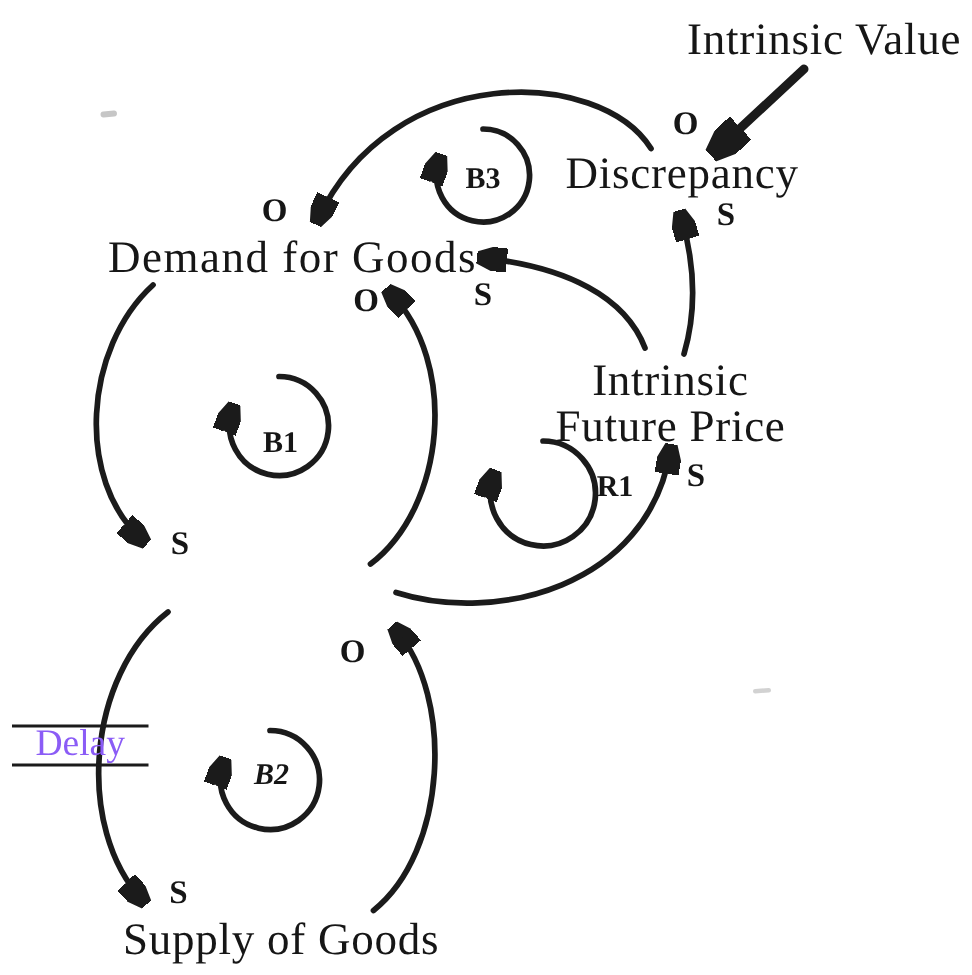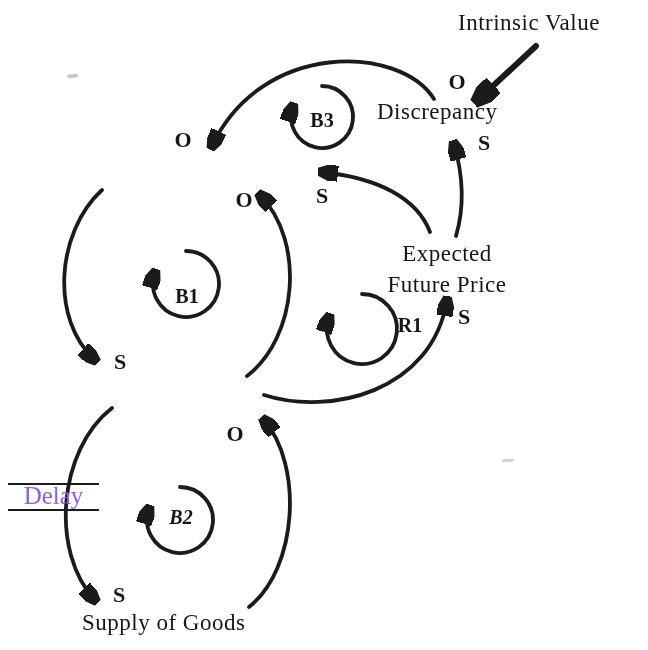--- a/index.html
+++ b/index.html
@@ -8,21 +8,21 @@
     background:#ffffff;
     position:relative;
     font-family:"Liberation Serif", serif;
     overflow:hidden;
   }
   #stage { position:relative; width:648px; height:650px; }
   svg.wires { position:absolute; left:0; top:0; }
   svg.wires path { stroke:#1b1b1b; fill:none; stroke-width:3.8; stroke-linecap:round; }
   svg.wires path.thick { stroke-width:6; }
   .label { position:absolute; color:#161616; white-space:nowrap; }
-  .node { font-size:23px; letter-spacing:0.5px; }
+  .node { font-size:30px; letter-spacing:0.5px; }
   .node.wide { letter-spacing:1px; }
   .pol { font-size:22px; font-weight:bold; }
   .loop-label { font-size:20px; font-weight:bold; }
   .center { transform:translate(-50%,-50%); }
   .efp { text-align:center; width:158px; line-height:31px; white-space:normal; }
   .delay-box {
     position:absolute; left:8px; top:483px; width:91px; height:24px;
     border-top:2.5px solid #1b1b1b; border-bottom:2.5px solid #1b1b1b;
     text-align:center; background:transparent;
   }
@@ -70,23 +70,24 @@
     <path d="M 186 251 A 33 33 0 1 1 155 272.7" marker-end="url(#ah)"></path>
     <path d="M 180 487 A 33 33 0 1 1 149 508.7" marker-end="url(#ah)"></path>
     <path d="M 322 86 A 31 31 0 1 1 292.9 106.4" marker-end="url(#ah)"></path>
     <path d="M 362 294 A 35 35 0 1 1 329.1 317" marker-end="url(#ah)"></path>
   </svg>
 
   <div class="label node" style="left:458px; top:10px;">Intrinsic Value</div>
 
   <div class="label node" style="left:377px; top:99px;">Discrepancy</div>
 
+  <div class="label node wide" style="left:72px; top:155px;">Demand for Goods</div>
 
   <div class="label node efp" style="left:368px; top:238px;">
-    <div>Expected</div>
+    <div>Intrinsic</div>
     <div>Future Price</div>
   </div>
 
 
   <div class="label node" style="left:82px; top:610px;">Supply of Goods</div>
 
   <div class="delay-box">
     <span class="txt">Delay</span>
   </div>
 

